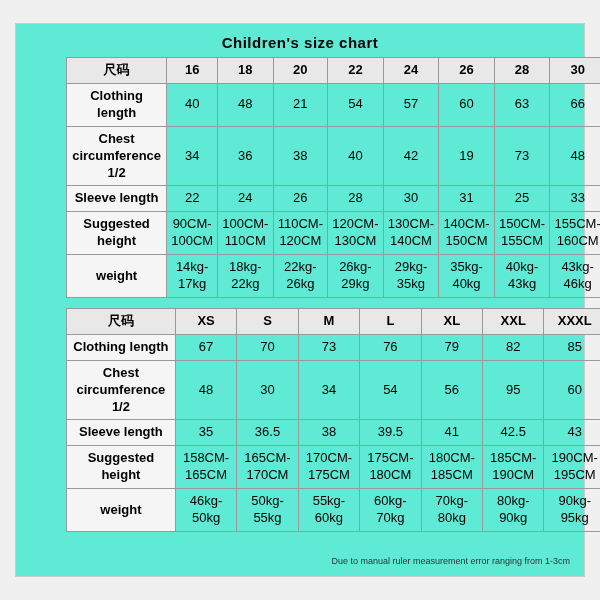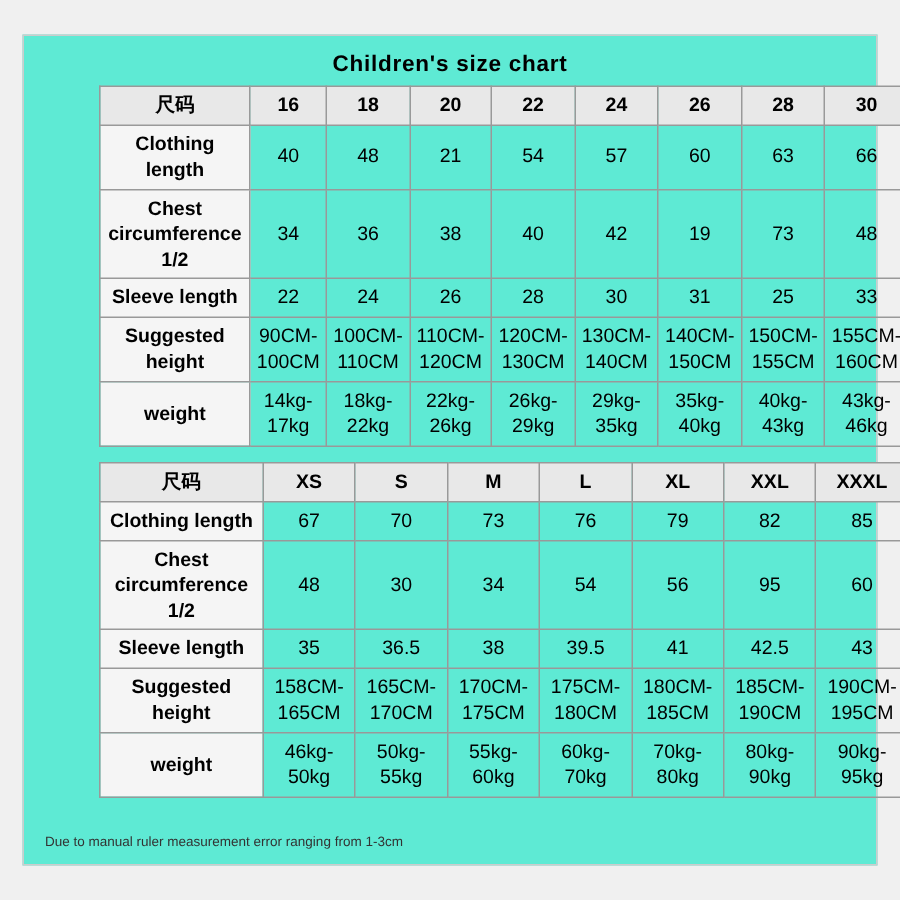--- a/index.html
+++ b/index.html
@@ -43,21 +43,21 @@
     }
     .row-header {
       font-weight: bold;
       background: #f5f5f5;
       text-align: center;
     }
     .spacer {
       height: 10px;
     }
     .note {
-      text-align: left;
+      text-align: right;
       font-size: 9px;
       color: #333;
       margin-top: 24px;
     }
   </style>
 </head>
 <body>
 
 <div class="container">
 

